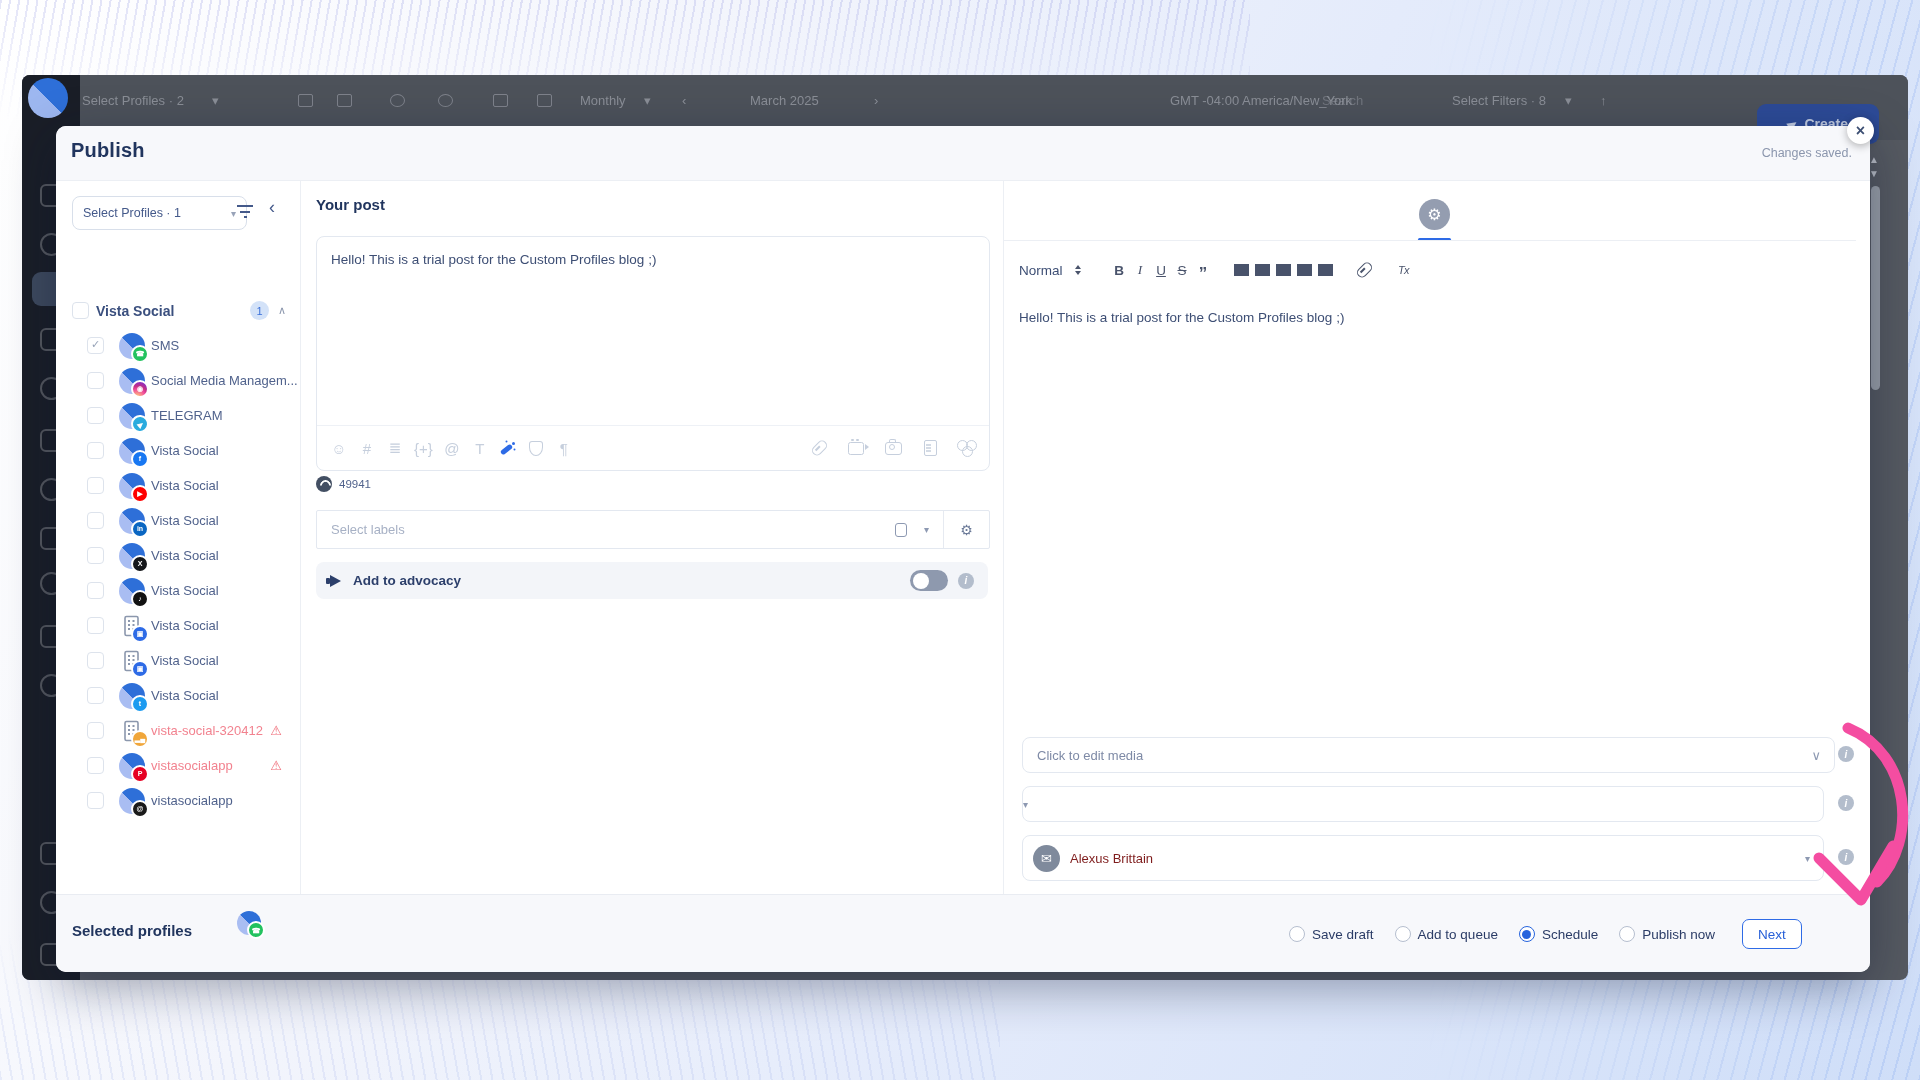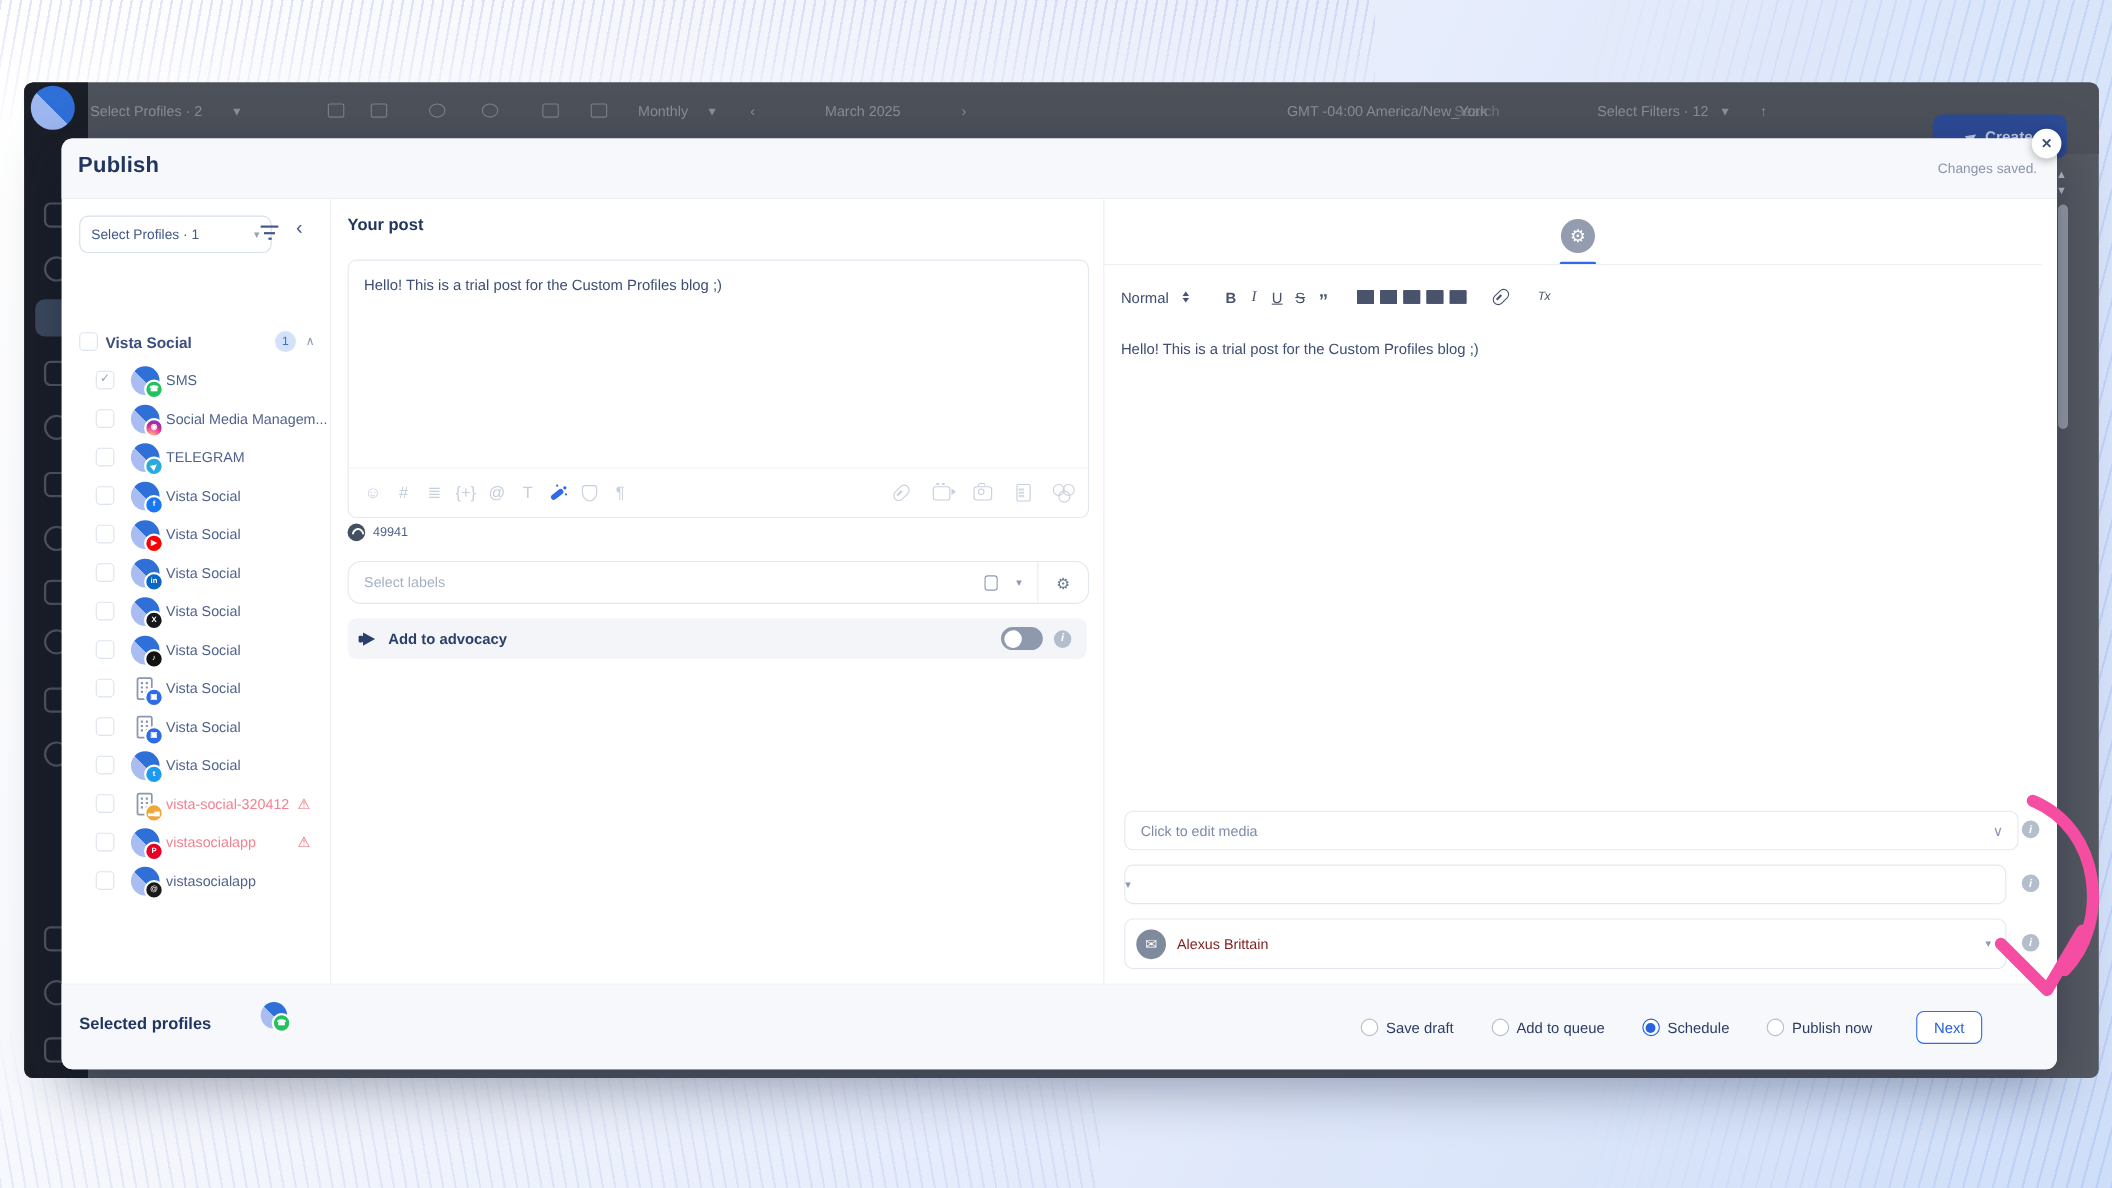--- a/index.html
+++ b/index.html
@@ -84,21 +84,21 @@
   .post-text{position:absolute;left:14px;top:13px;right:14px;font-size:13.5px;color:#3d4e74;line-height:1.45}
   .post-tb{position:absolute;left:0;right:0;bottom:0;height:44px;border-top:1px solid #eef1f6;
            display:flex;align-items:center;padding:0 13px;gap:10px}
   .tbi{color:#c6cfdd;font-size:15px;min-width:18px;height:18px;display:flex;align-items:center;justify-content:center;cursor:pointer}
   .tb-right{margin-left:auto;display:flex;align-items:center;gap:19px}
   .counter{position:absolute;left:16px;top:296px;display:flex;align-items:center;gap:7px}
   .counter-ic{width:16px;height:16px;border-radius:50%;background:#434f63;position:relative}
   .counter-ic::after{content:"";position:absolute;left:4px;top:4px;width:7px;height:7px;border:2px solid #fff;
                      border-radius:50%;border-right-color:transparent;border-bottom-color:transparent;transform:rotate(45deg)}
   .counter-n{font-size:11.5px;color:#50628c}
-  .labels-box{position:absolute;left:16px;top:330px;width:672px;height:37px;border:1px solid #e3e8f0;border-radius:12px;
+  .labels-box{position:absolute;left:16px;top:330px;width:672px;height:37px;border:1px solid #e3e8f0;border-radius:2px;
               display:flex;align-items:center;background:#fff}
   .labels-ph{flex:1;padding-left:14px;font-size:13px;color:#a7b1c5}
   .sh-copy{width:10px;height:12px;border:1.5px solid #8d99b2;border-radius:3px;position:relative;background:#fff;margin-right:17px;cursor:pointer}
   .sh-copy::before{content:"";position:absolute;left:2.5px;top:-4.5px;width:10px;height:12px;border:1.5px solid #8d99b2;border-radius:3px;z-index:-1}
   .labels-crt{color:#8d99b2;font-size:10px;margin-right:14px;cursor:pointer}
   .gear-sec{width:45px;height:100%;border-left:1px solid #e6eaf1;display:flex;align-items:center;justify-content:center;
             color:#6b7a98;font-size:14px;cursor:pointer}
   .adv-box{position:absolute;left:16px;top:382px;width:672px;height:37px;background:#f3f5f9;border-radius:8px;
            display:flex;align-items:center;padding:0 14px;box-sizing:border-box}
   .sh-mega{width:0;height:0;border-top:6px solid transparent;border-bottom:6px solid transparent;border-left:11px solid #2c3f6b;
@@ -182,21 +182,21 @@
             linear-gradient(currentColor,currentColor) 0 10px/15px 1.7px,
             linear-gradient(currentColor,currentColor) 2.5px 5.2px/1.7px 1.7px}
   .sh-align{background:linear-gradient(currentColor,currentColor) 0 .5px/15px 1.7px,
             linear-gradient(currentColor,currentColor) 0 5.2px/15px 1.7px,
             linear-gradient(currentColor,currentColor) 0 10px/9px 1.7px}
 
   
   .m-footer{position:absolute;left:0;bottom:0;width:100%;height:77px;background:#f7f8fb;border-top:1px solid #e9ecf2;border-radius:0 0 10px 10px}
   .f-label{position:absolute;left:16px;top:27px;font-size:15px;font-weight:700;color:#21355e}
   .f-av{position:absolute;left:181px;top:16px}
-  .f-right{position:absolute;right:68px;top:24px;display:flex;align-items:center;gap:34px}
+  .f-right{position:absolute;right:68px;top:24px;display:flex;align-items:center;gap:21px}
   .ropt{display:flex;align-items:center;gap:7px;cursor:pointer}
   .radio{width:16px;height:16px;border:1.5px solid #b6bfcf;border-radius:50%;background:#fff;display:flex;align-items:center;justify-content:center;box-sizing:border-box}
   .radio.sel{border-color:#2764dd}
   .radio.sel::after{content:"";width:9px;height:9px;border-radius:50%;background:#2764dd}
   .rlabel{font-size:13.5px;color:#2b3c66;font-weight:500}
   .next-btn{margin-left:6px;width:58px;height:28px;border:1.5px solid #2e6be6;border-radius:7px;background:#fff;
             color:#2760d8;font-size:13.5px;font-weight:500;display:flex;align-items:center;justify-content:center;cursor:pointer}
 
   .arrow-svg{position:absolute;left:1795px;top:690px;z-index:70;pointer-events:none}
 </style>
@@ -217,21 +217,21 @@
     <span class="g-ic rnd" style="left:416px;border-radius:50%"></span>
     <span class="g-ic" style="left:471px"></span>
     <span class="g-ic" style="left:515px"></span>
     <span class="gtxt" style="left:558px">Monthly</span>
     <span class="gtxt" style="left:622px">▾</span>
     <span class="gtxt" style="left:660px">‹</span>
     <span class="gtxt" style="left:728px">March 2025</span>
     <span class="gtxt" style="left:852px">›</span>
     <span class="gtxt" style="left:1148px">GMT -04:00 America/New_York</span>
     <span class="gtxt" style="left:1300px;opacity:.5">Search</span>
-    <span class="gtxt" style="left:1430px">Select Filters · 12</span>
+    <span class="gtxt" style="left:1430px">Select Filters · 8</span>
     <span class="gtxt" style="left:1543px">▾</span>
     <span class="gtxt" style="left:1578px">↑</span>
     <div class="g-create">
       <span class="g-plane">▶</span>
       <span>Create</span>
     </div>
   </div>
   <div class="sidebar">
     <div class="logo"></div>
   <div class="sb-ic" style="top: 109px;"></div>

